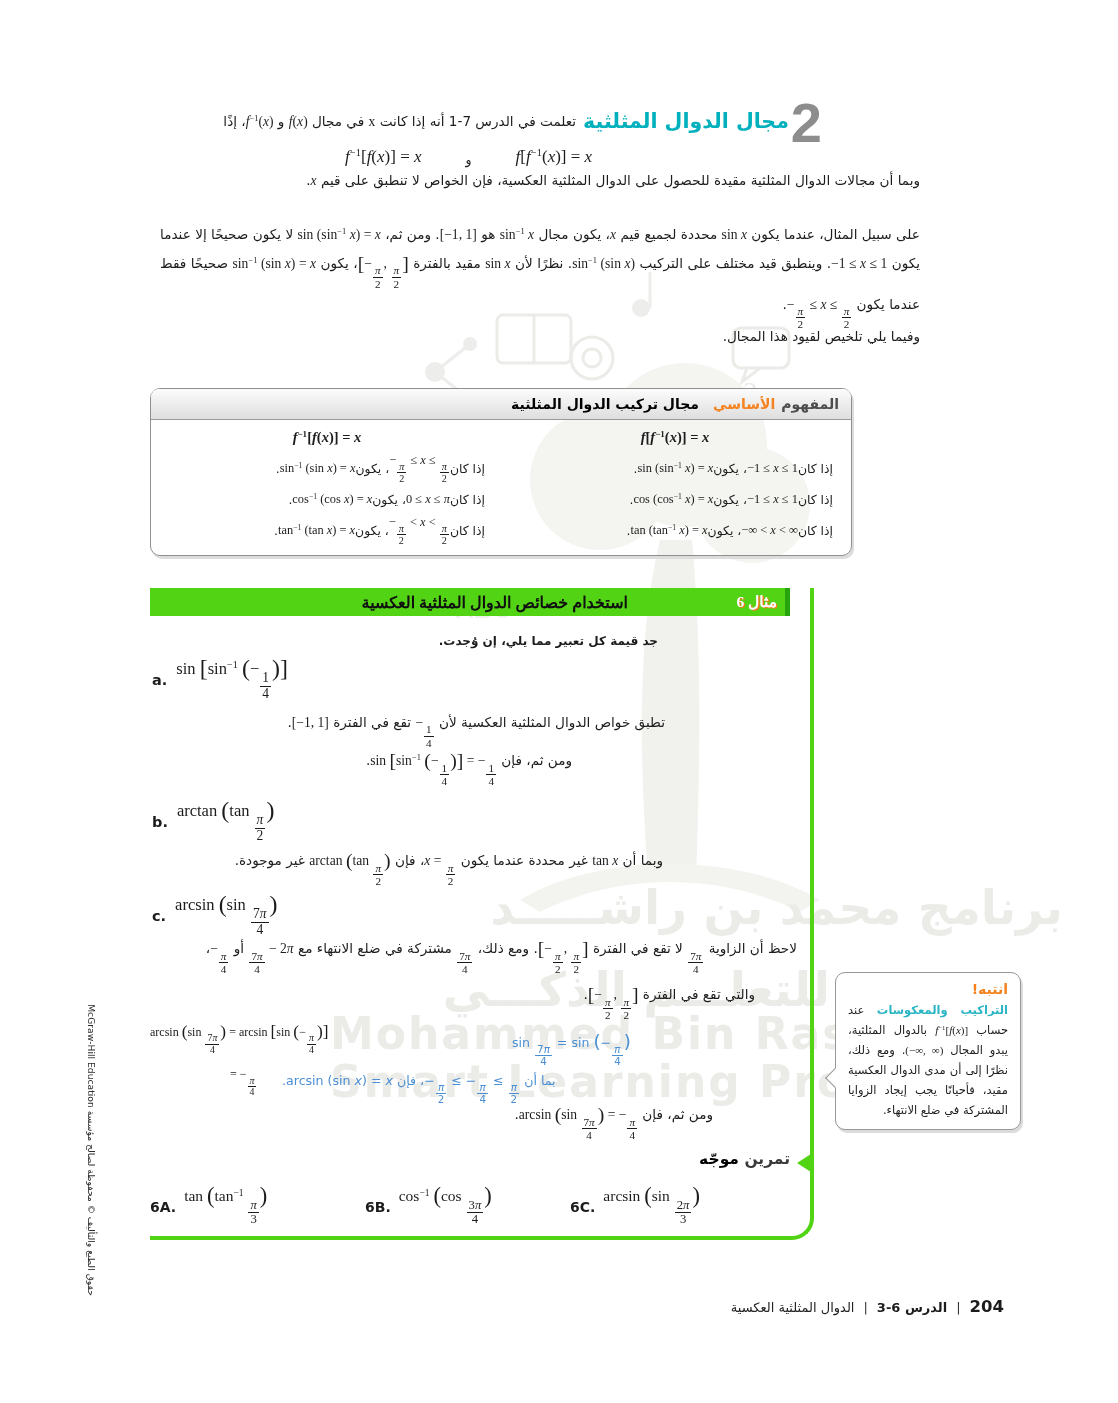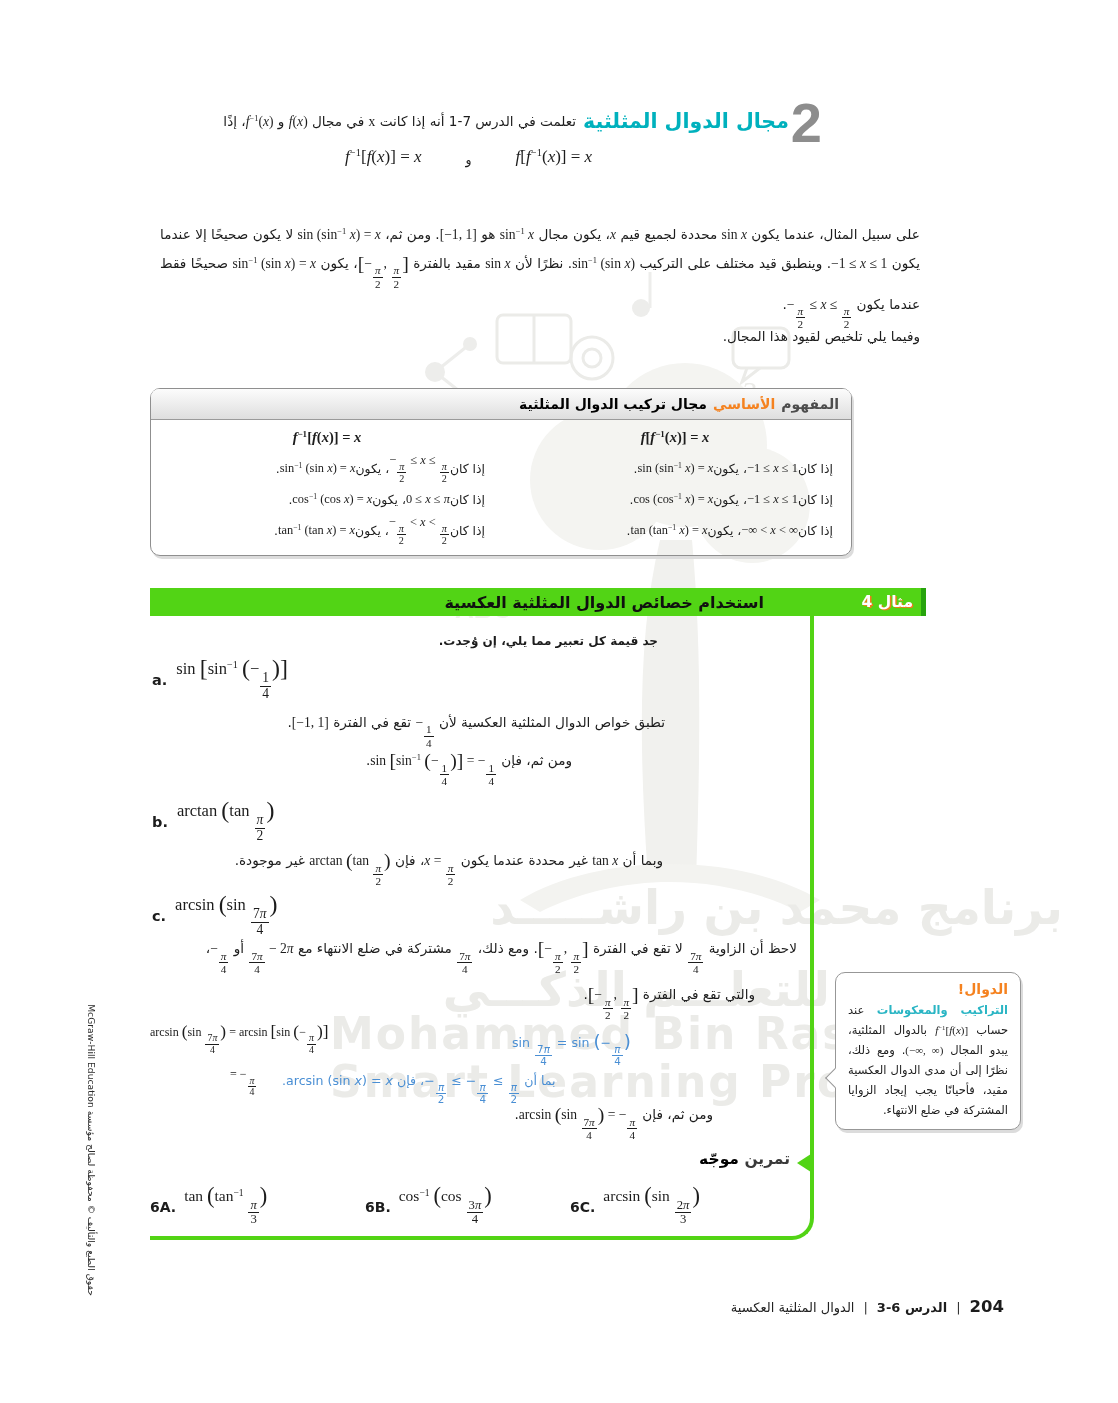--- a/index.html
+++ b/index.html
@@ -26,29 +26,29 @@
   #formulas .conj{font-size:12.5px;margin-top:6px;}
   .para{font-size:13.6px;}
   #para-restriction{position:absolute;top:72px;right:0;white-space:nowrap;}
   #para-example{position:absolute;top:120px;right:0;left:10px;line-height:28px;text-align:justify;}
   #para-summary{position:absolute;top:228px;right:0;white-space:nowrap;}
   
   #concept{position:absolute;top:288px;left:0;width:702px;height:168px;border:1.4px solid #8f8f8f;border-radius:10px;box-shadow:2px 3px 0 #dcdcdc;box-sizing:border-box;}
   #concept .chead{height:30px;background:linear-gradient(#fcfcfc,#dedede);border-bottom:1px solid #9a9a9a;border-radius:8px 8px 0 0;display:flex;align-items:center;padding:0 12px;gap:6px;}
   #concept .chead .lm{font-weight:bold;font-size:14px;color:#4c4c4c;}
   #concept .chead .la{font-weight:bold;font-size:14px;color:#f5821f;}
-  #concept .chead .ct{font-weight:bold;font-size:14px;color:#000;margin-right:0;}
+  #concept .chead .ct{font-weight:bold;font-size:14px;color:#000;margin-right:8px;}
   #concept .cbody{display:flex;direction:rtl;padding:4px 2px 4px;}
   #concept .col{width:50%;}
   #concept .col-h{text-align:center;font-size:14.5px;font-weight:bold;margin:5px 0 7px;}
   #concept .crow{display:flex;justify-content:flex-start;padding-right:16px;min-height:31px;align-items:center;font-size:12.4px;white-space:nowrap;}
   
   #ex{position:absolute;top:488px;left:0;width:770px;height:652px;}
   #ex .exframe{position:absolute;left:0;top:0;width:664px;height:652px;border-right:4px solid #52d415;border-bottom:4px solid #52d415;border-radius:0 0 22px 0;box-sizing:border-box;pointer-events:none;}
-  #ex .exbar{position:absolute;left:0;top:0;width:776px;height:28px;background:#52d415;}
+  #ex .exbar{position:absolute;left:0;top:0;width:640px;height:28px;background:#52d415;font-family:Liberation Serif, serif;}
   #ex .barend{position:absolute;right:0;top:0;width:5px;height:28px;background:#27a30d;}
   #ex .badge{position:absolute;right:13px;top:0;height:28px;line-height:28px;font-weight:bold;font-size:15.5px;color:#fff;text-shadow:1.4px 1.4px 0 #ef7b1a;}
   #ex .bartitle{position:absolute;right:162px;top:0;height:28px;line-height:29px;font-weight:bold;font-size:16px;color:#101010;white-space:nowrap;}
   #ex .prompt{position:absolute;top:46px;right:262px;font-weight:bold;font-size:12px;white-space:nowrap;}
   .expr-row{position:absolute;direction:ltr;display:flex;align-items:center;gap:9px;font-size:16.5px;}
   .plabel{font-weight:bold;font-size:14.5px;font-family:"DejaVu Sans",sans-serif;}
   .sol{position:absolute;white-space:nowrap;font-size:13.6px;direction:rtl;}
   .eq{position:absolute;direction:ltr;font-size:12px;white-space:nowrap;}
   .note{color:#4a8fd4;font-size:12.6px;position:absolute;white-space:nowrap;}
   .note .m{font-family:"DejaVu Sans",sans-serif;font-size:12.6px;}
@@ -117,20 +117,21 @@
     <span class="ttl">مجال الدوال المثلثية</span>
     <span class="intro">تعلمت في الدرس 7-1 أنه إذا كانت <span class="m" dir="ltr">x</span> في مجال <span class="m" dir="ltr"><span class="v">f</span>(<span class="v">x</span>)</span> و <span class="m" dir="ltr"><span class="v">f</span><sup>−1</sup>(<span class="v">x</span>)</span>، إذًا</span>
   </div>
 
   <div id="formulas">
     <span><span class="m" dir="ltr"><span class="v">f</span><sup>−1</sup>[<span class="v">f</span>(<span class="v">x</span>)] = <span class="v">x</span></span></span>
     <span class="conj">و</span>
     <span><span class="m" dir="ltr"><span class="v">f</span>[<span class="v">f</span><sup>−1</sup>(<span class="v">x</span>)] = <span class="v">x</span></span></span>
   </div>
 
+  <div id="para-restriction" class="para">وبما أن مجالات الدوال المثلثية مقيدة للحصول على الدوال المثلثية العكسية، فإن الخواص لا تنطبق على قيم <span class="m" dir="ltr"><span class="v">x</span></span>.</div>
   <div id="para-example" class="para">على سبيل المثال، عندما يكون <span class="m" dir="ltr">sin <span class="v">x</span></span> محددة لجميع قيم <span class="m" dir="ltr"><span class="v">x</span></span>، يكون مجال <span class="m" dir="ltr">sin<sup>−1</sup> <span class="v">x</span></span> هو <span class="m" dir="ltr">[−1, 1]</span>. ومن ثم، <span class="m" dir="ltr">sin (sin<sup>−1</sup> <span class="v">x</span>) = <span class="v">x</span></span> لا يكون صحيحًا إلا عندما يكون <span class="m" dir="ltr">−1 ≤ <span class="v">x</span> ≤ 1</span>. وينطبق قيد مختلف على التركيب <span class="m" dir="ltr">sin<sup>−1</sup> (sin <span class="v">x</span>)</span>. نظرًا لأن <span class="m" dir="ltr">sin <span class="v">x</span></span> مقيد بالفترة <span class="m" dir="ltr"><span class="bg">[</span>−<span class="fr">
           <span class="n"><span class="v">π</span></span>
           <span class="d">2</span>
         </span>, <span class="fr">
           <span class="n"><span class="v">π</span></span>
           <span class="d">2</span>
         </span><span class="bg">]</span></span>، يكون <span class="m" dir="ltr">sin<sup>−1</sup> (sin <span class="v">x</span>) = <span class="v">x</span></span> صحيحًا فقط عندما يكون <span class="m" dir="ltr">−<span class="fr">
           <span class="n"><span class="v">π</span></span>
           <span class="d">2</span>
         </span> ≤ <span class="v">x</span> ≤ <span class="fr">
@@ -170,21 +171,21 @@
                 <span class="d">2</span>
               </span></span>، يكون <span class="m" dir="ltr">tan<sup>−1</sup> (tan <span class="v">x</span>) = <span class="v">x</span></span>.</div>
       </div>
     </div>
   </div>
 
   <div id="ex">
     <div class="exframe"></div>
     <div class="exbar">
       <span class="bartitle">استخدام خصائص الدوال المثلثية العكسية</span>
-      <span class="badge">مثال 4</span>
+      <span class="badge">مثال 6</span>
       <span class="barend"></span>
     </div>
 
     <div class="prompt">جد قيمة كل تعبير مما يلي، إن وُجدت.</div>
 
     <div class="expr-row" style="top:70px;left:2px;">
       <span class="plabel">a.</span>
       <span><span class="m" dir="ltr">sin <span class="bg">[</span>sin<sup>−1</sup> <span class="bg">(</span>−<span class="fr">
               <span class="n">1</span>
               <span class="d">4</span>
@@ -312,21 +313,21 @@
       <span><span class="m" dir="ltr">arcsin <span class="bg">(</span>sin <span class="fr">
               <span class="n">2<span class="v">π</span></span>
               <span class="d">3</span>
             </span><span class="bg">)</span></span></span>
     </div>
   </div>
 </div>
 
 <div id="callout">
   <div class="tail"></div>
-  <div class="ctitle">الدوال!</div>
+  <div class="ctitle">انتبه!</div>
   <div class="cbody"><span class="ckey">التراكيب والمعكوسات</span><span> عند حساب <span class="m" dir="ltr"><span class="v">f</span><sup>−1</sup>[<span class="v">f</span>(<span class="v">x</span>)]</span> بالدوال المثلثية، يبدو المجال <span class="m" dir="ltr">(−∞, ∞)</span>. ومع ذلك، نظرًا إلى أن مدى الدوال العكسية مقيد، فأحيانًا يجب إيجاد الزوايا المشتركة في ضلع الانتهاء.</span></div>
 </div>
 
 <div id="footer">
   <span class="pg">204</span>
   <span class="sep">|</span>
   <span class="ls">الدرس 6-3</span>
   <span class="sep">|</span>
   <span class="ch">الدوال المثلثية العكسية</span>
 </div>

